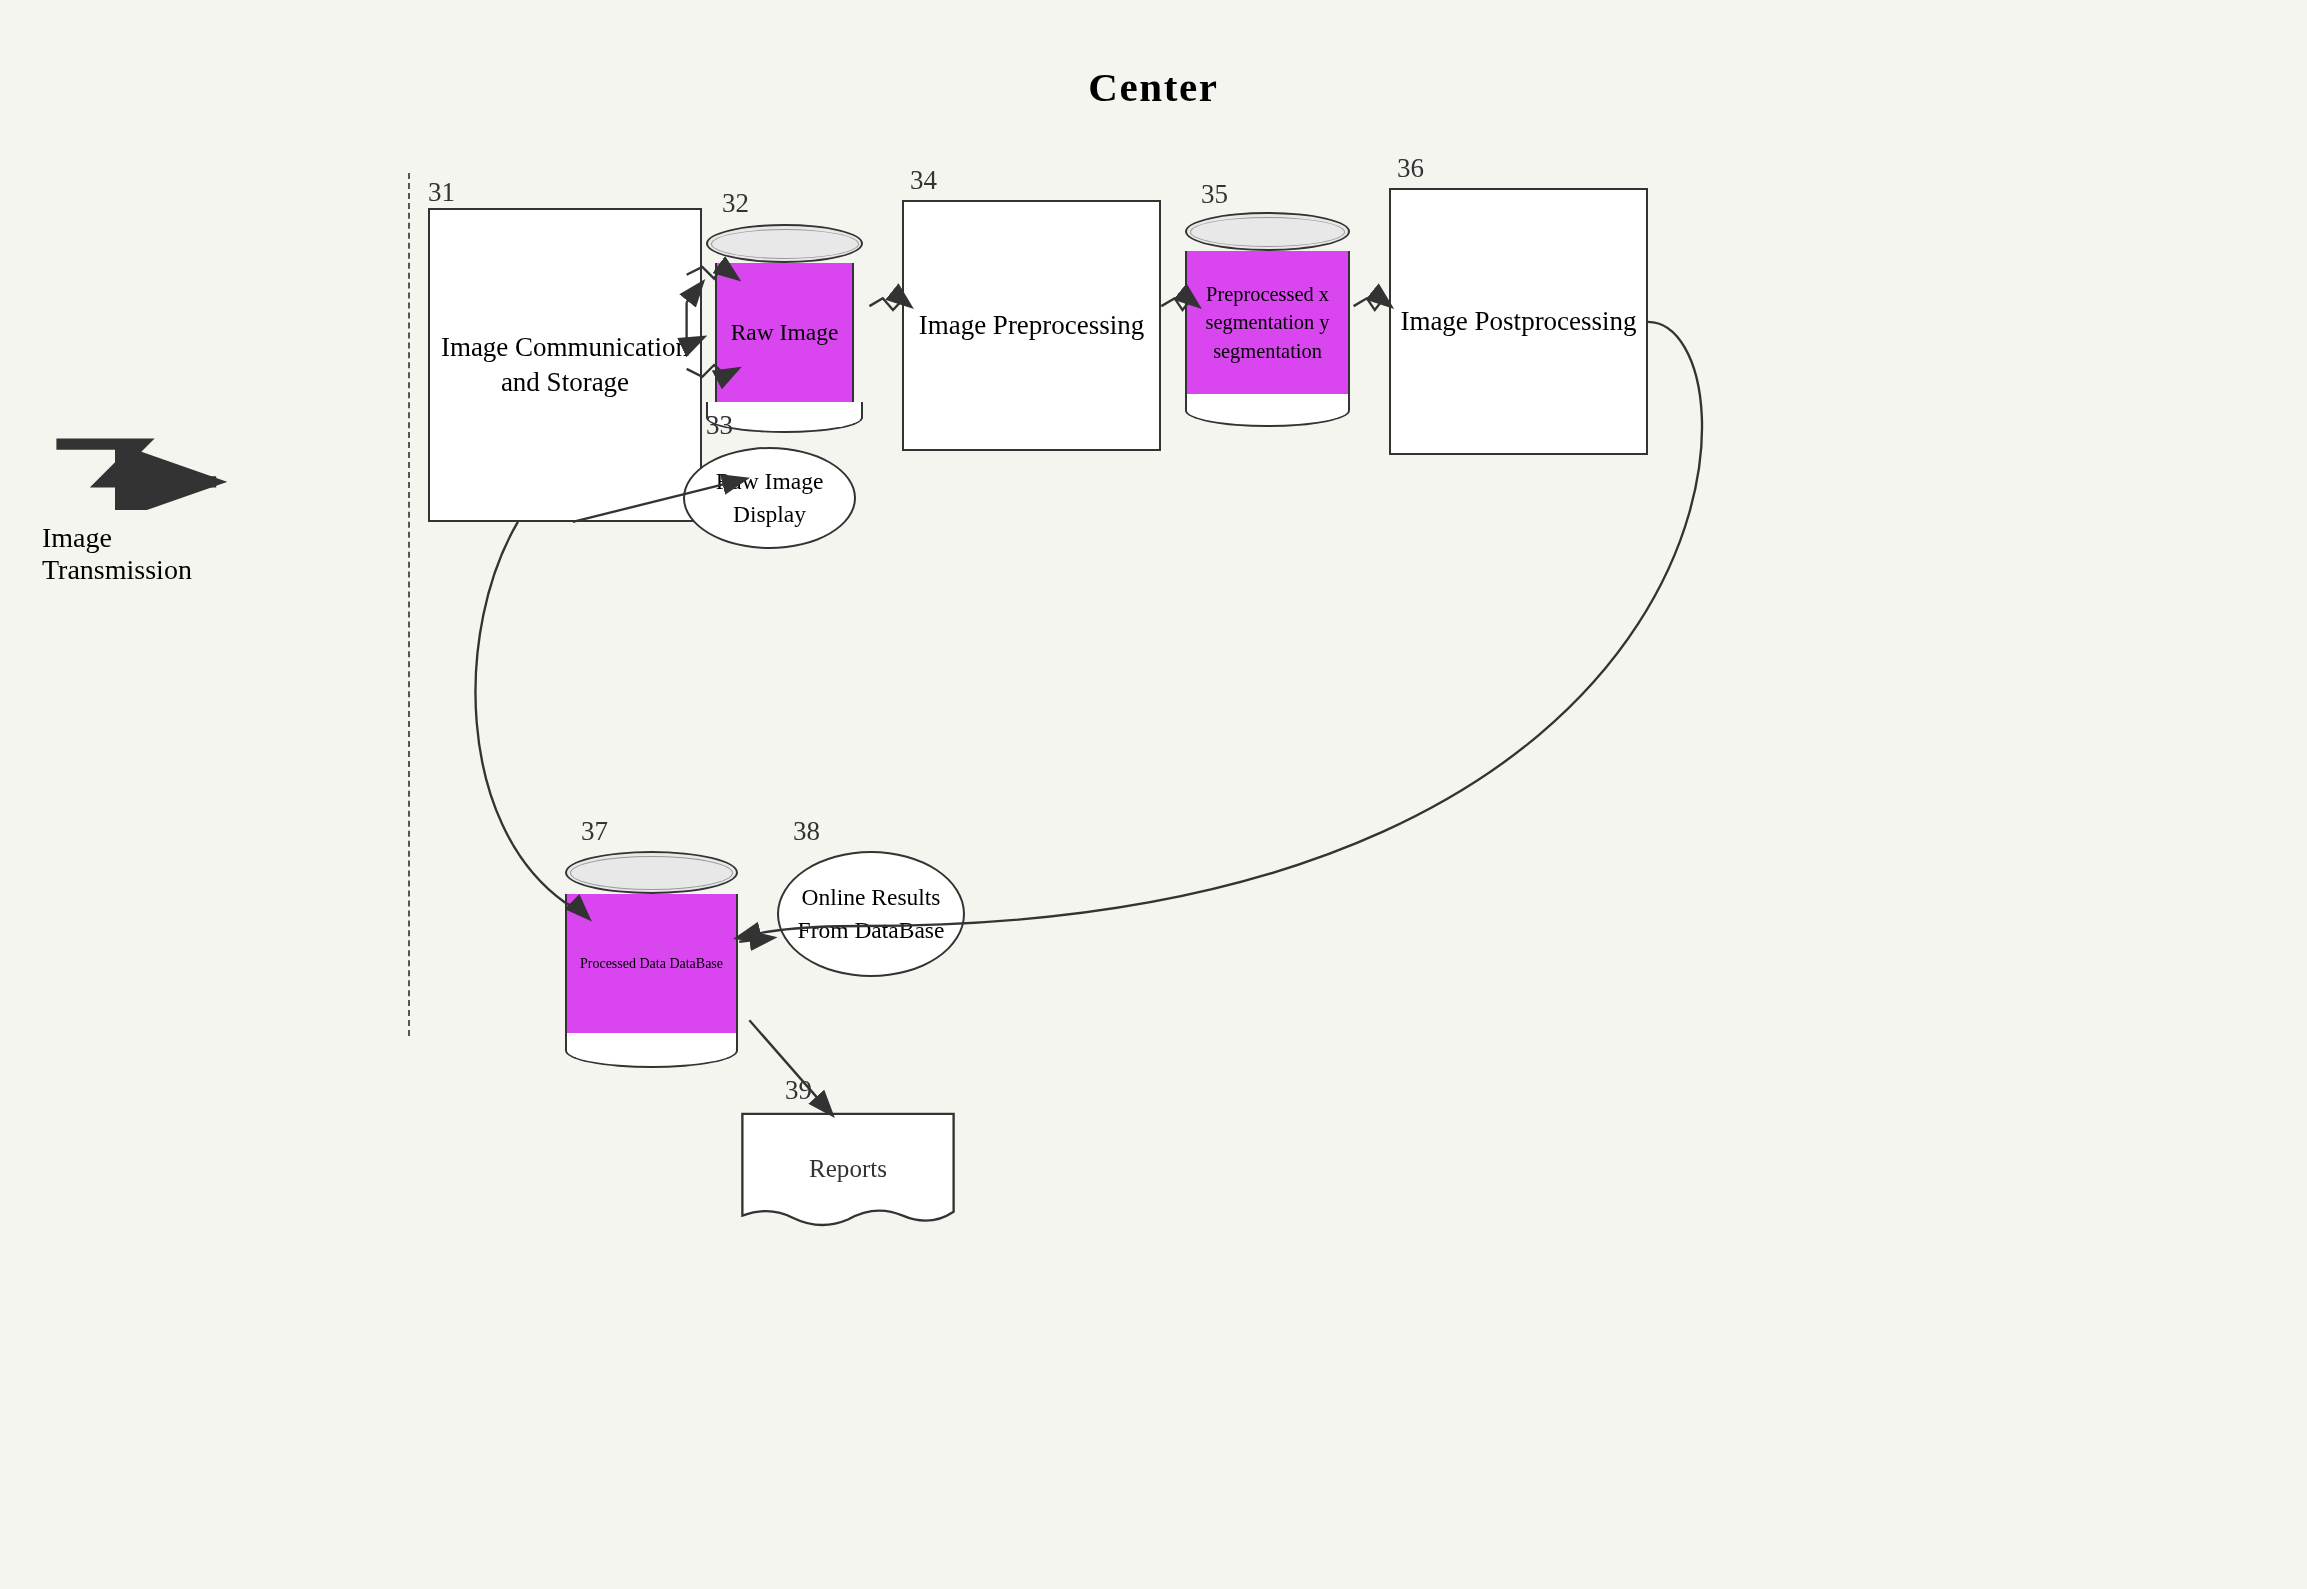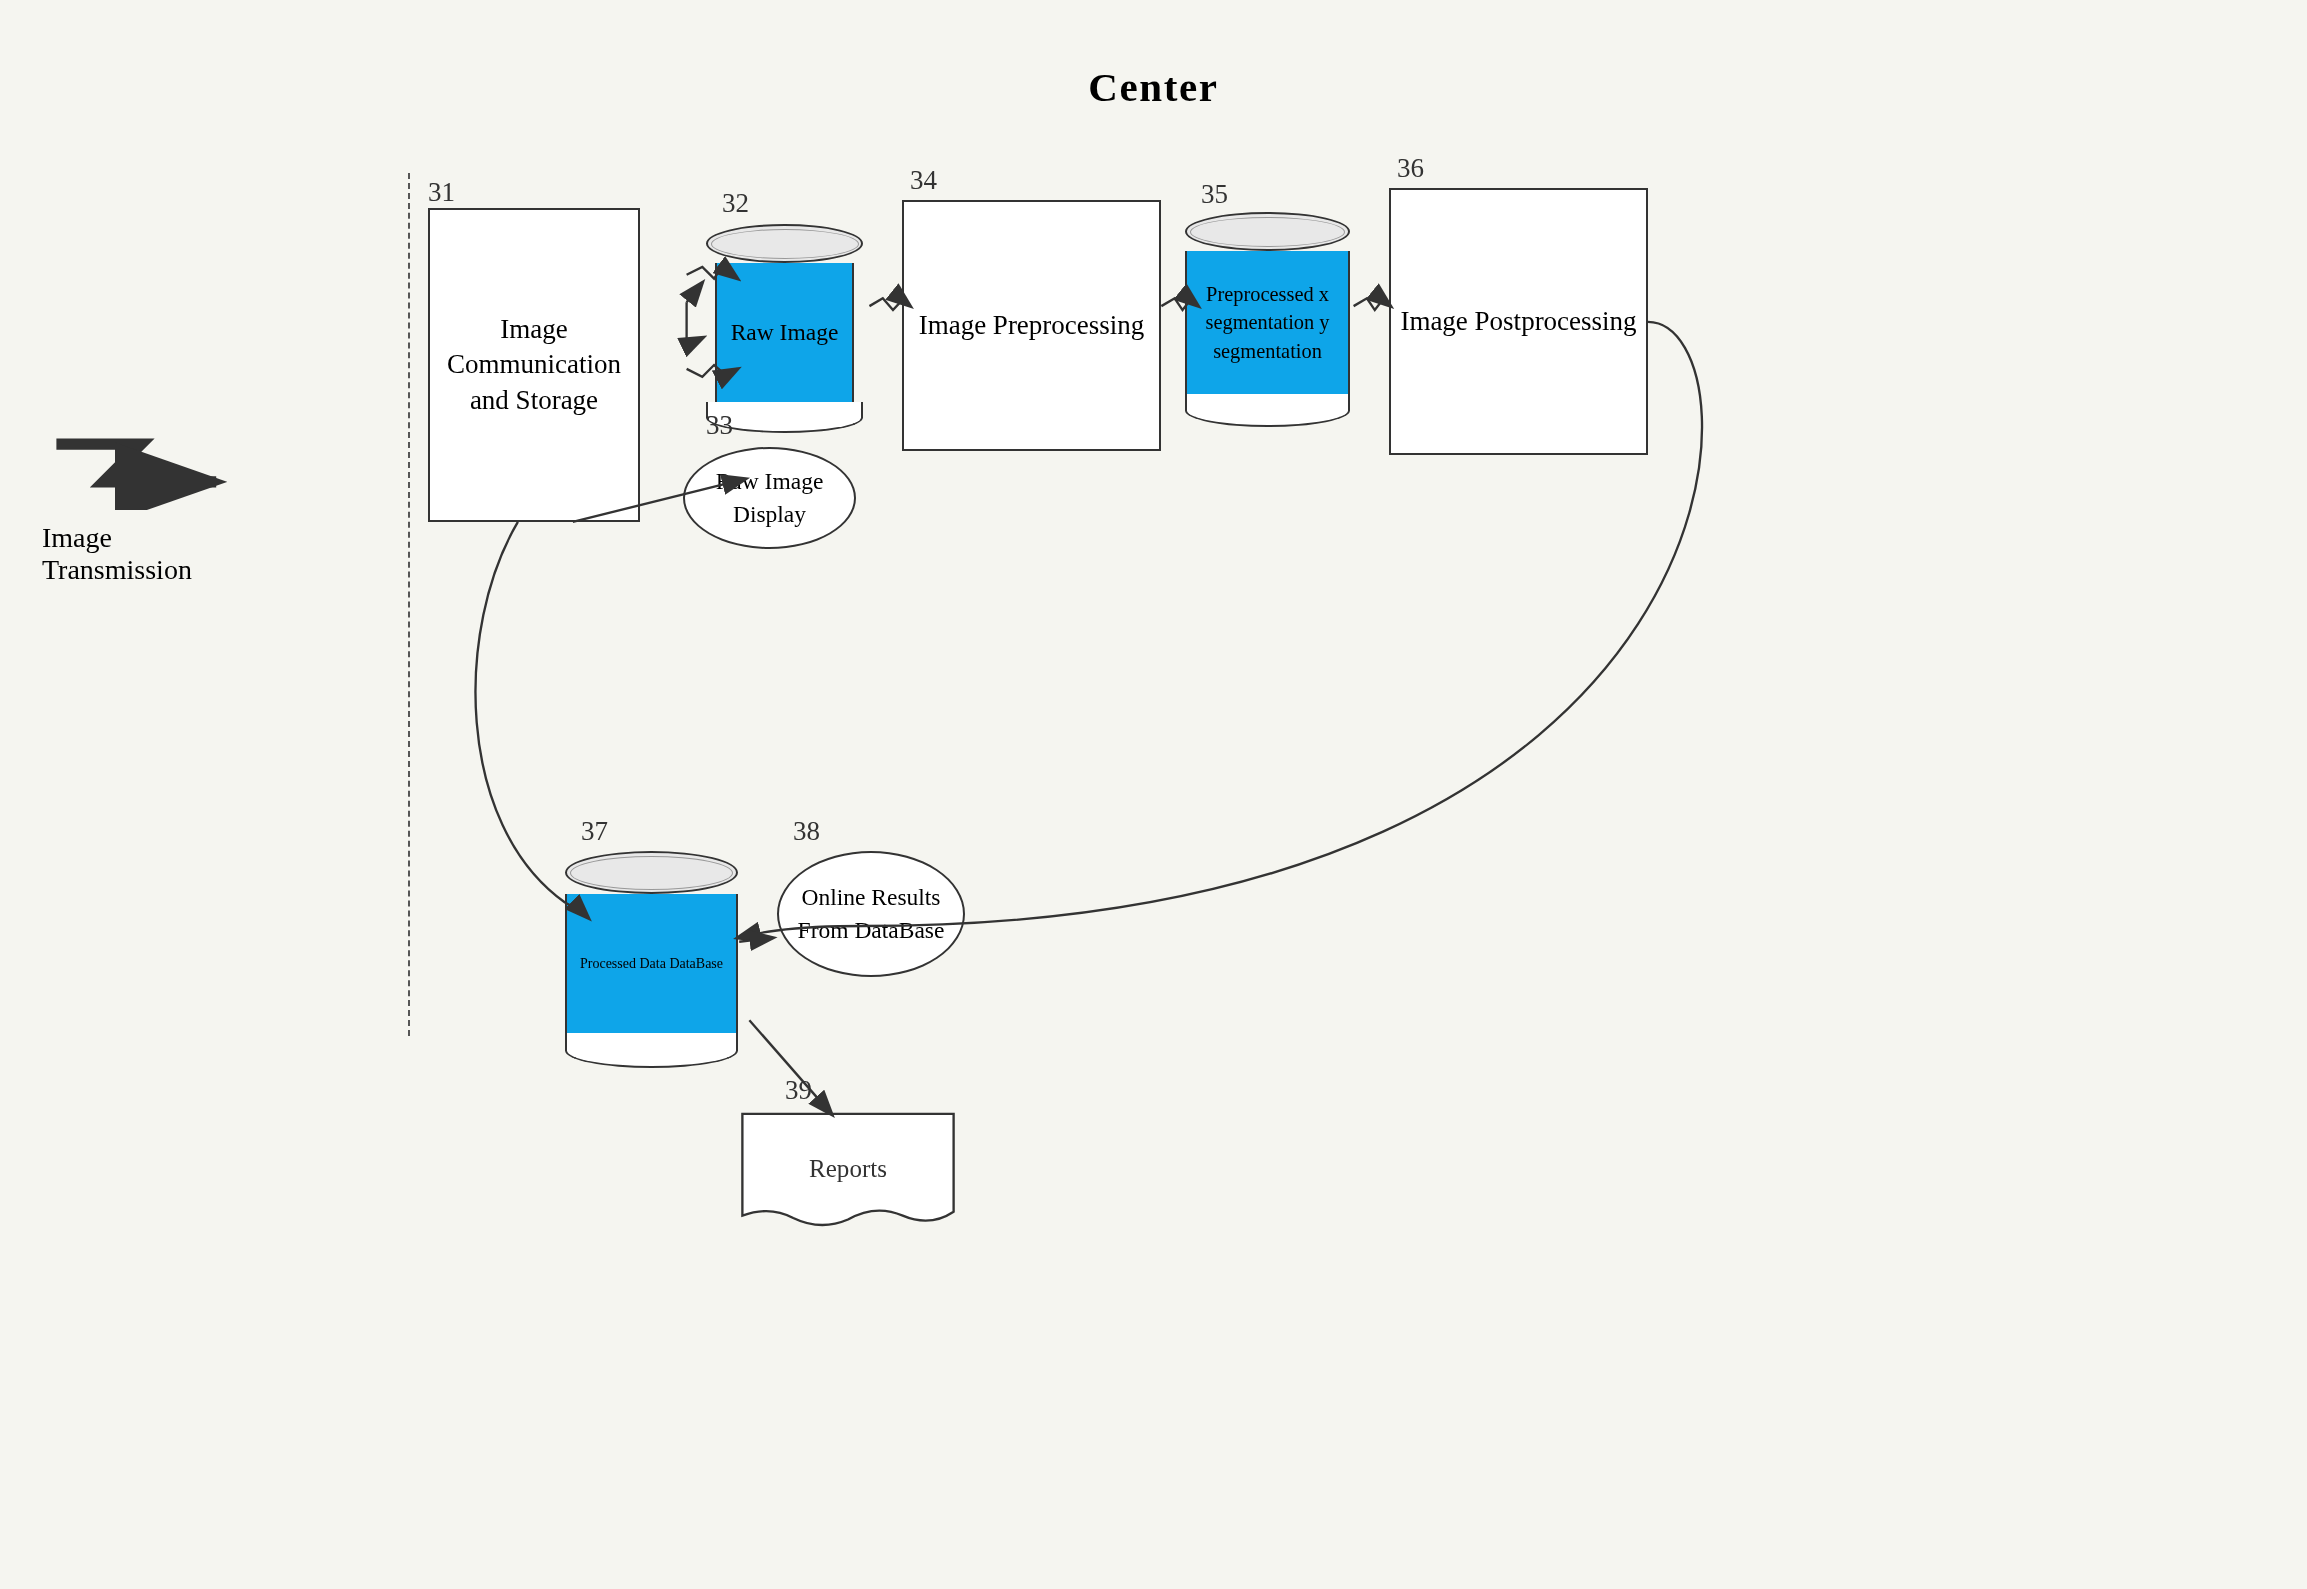--- a/index.html
+++ b/index.html
@@ -66,21 +66,21 @@
     
     .cylinder {
       position: absolute;
       display: flex;
       flex-direction: column;
       align-items: center;
       text-align: center;
     }
 
     .cylinder-body {
-      background: #0ea5e9;
+      background: #d946ef;
       border-left: 2.4px solid #333;
       border-right: 2.4px solid #333;
       border-bottom: 2.4px solid #333;
       display: flex;
       align-items: center;
       justify-content: center;
       font-size: 23.5px;
       line-height: 1.4;
       text-align: center;
     }
@@ -141,21 +141,21 @@
       <polygon points="0 0, 10 3.5, 0 7" fill="#333"></polygon>
     </marker>
   </defs>
 
   <polyline points="10,30 100,30 60,70 180,70" stroke="#333" stroke-width="12" fill="none" marker-end="url(#arrowhead1)" stroke-linejoin="miter"></polyline>
 </svg>
 
 <div class="transmission-label" style="position:absolute;top:522px;left:42px;font-size:28px;width:180px;text-align:left;">Image Transmission</div>
 
 <div class="ref-num" style="top:177px;left:428px;">31</div>
-<div class="box" style="top:208px;left:428px;width:212px;height:314px;">
+<div class="box" style="top:208px;left:428px;width:274px;height:314px;">
   <span>Image Communication and Storage</span>
 </div>
 
 <div class="ref-num" style="top:188px;left:722px;">32</div>
 <div class="cylinder" style="top:224px;left:706px;">
   <div class="cylinder-top" style="width:157px;height:39px;">
     <div class="cylinder-top-inner" style="width:148px;height:30px;"></div>
   </div>
   <div class="cylinder-body" style="width:139px;height:141px;padding:7.8px;">
     <span>Raw Image</span>

